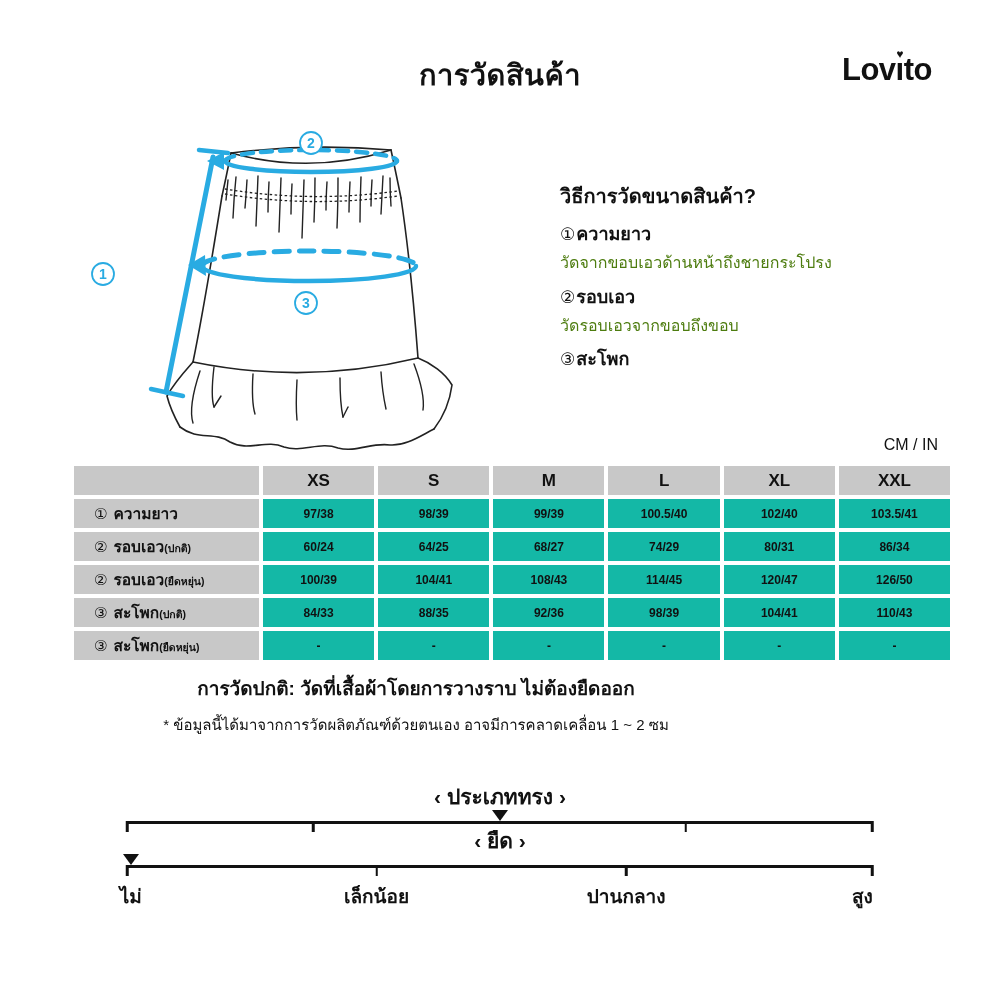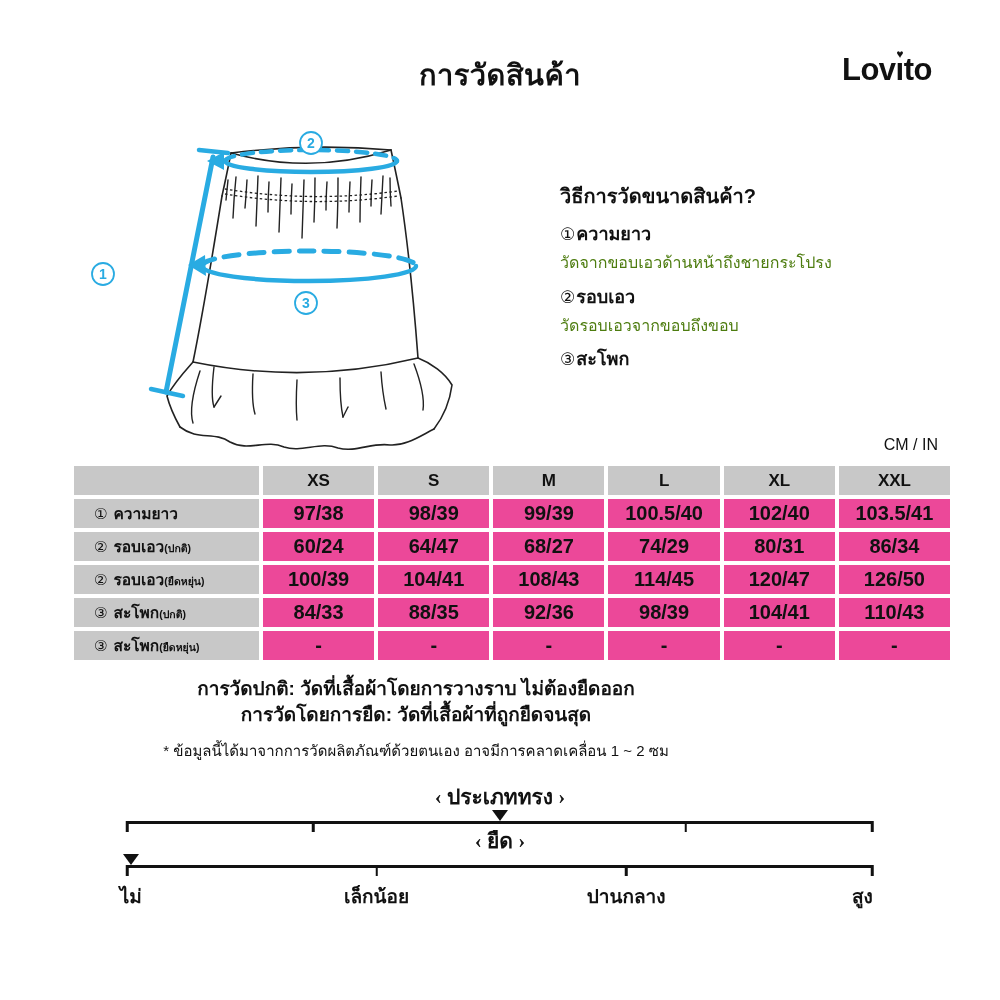--- a/index.html
+++ b/index.html
@@ -24,34 +24,34 @@
   .guide .g-item { margin-top:9px; }
   .guide .g-title { font-size:18px; font-weight:700; line-height:1.35; }
   .guide .g-title .gnum { font-size:17px; font-weight:400; margin-right:1px; }
   .guide .g-desc { font-size:16px; color:#4d7c0f; line-height:1.55; margin-top:4px; }
 
   .units { top:436px; right:62px; font-size:16px; font-weight:400; }
 
   
   .size-table { left:62px; top:466px; width:876px; display:grid;
     grid-template-columns:185px repeat(6,1fr); grid-auto-rows:29px; gap:4px;margin-left:12px; }
-  .td { background:#ec4899; display:flex; align-items:center; justify-content:center;
-    font-weight:700; font-size:20px; }
+  .td { background:#14b8a6; display:flex; align-items:center; justify-content:center;
+    font-weight:700; font-size:12px; }
   .td.head { background:#C8C8C8; font-size:17px; }
   .td.rlabel { background:#C8C8C8; justify-content:flex-start; padding-left:20px; font-size:15.5px; }
   .td .num { font-weight:400; font-size:15px; margin-right:6px; }
   .td .sub { font-size:10.5px; margin-top:4px; }
 
   
   .notes { top:676px; left:0; width:832px; text-align:center; }
   .notes .nline { font-size:19px; font-weight:600; line-height:1.38; }
   .notes .disclaimer { font-size:15px; font-weight:400; margin-top:11px; }
 
   
-  .scale { left:0; width:1000px;font-family:Liberation Serif, serif; }
+  .scale { left:0; width:1000px; }
   .scale-fit { top:784px; }
   .scale-stretch { top:828px; }
   .scale-title { text-align:center; font-size:21px; font-weight:700; line-height:26px; }
   .track { position:relative; margin:11px 128px 0 127px; height:3px; background:#111; }
   .tick { position:absolute; top:0; width:2.5px; height:11px; background:#111;
     transform:translateX(-50%); }
   .marker { position:absolute; top:-11px; width:0; height:0; transform:translateX(-50%);
     border-left:8px solid transparent; border-right:8px solid transparent;
     border-top:11px solid #111; }
   .scale-labels { position:relative; margin:13px 128px 0 127px; height:26px; }
@@ -183,21 +183,21 @@
   <div class="td">100.5/40</div>
   <div class="td">102/40</div>
   <div class="td">103.5/41</div>
 
   <div class="td rlabel">
       <span class="num">②</span>
       <span>รอบเอว</span>
       <span class="sub">(ปกติ)</span>
     </div>
   <div class="td">60/24</div>
-  <div class="td">64/47</div>
+  <div class="td">64/25</div>
   <div class="td">68/27</div>
   <div class="td">74/29</div>
   <div class="td">80/31</div>
   <div class="td">86/34</div>
 
   <div class="td rlabel">
       <span class="num">②</span>
       <span>รอบเอว</span>
       <span class="sub">(ยืดหยุ่น)</span>
     </div>
@@ -228,21 +228,20 @@
   <div class="td">-</div>
   <div class="td">-</div>
   <div class="td">-</div>
   <div class="td">-</div>
   <div class="td">-</div>
   <div class="td">-</div>
 </div>
 
 <div class="abs notes">
   <div class="nline">การวัดปกติ: วัดที่เสื้อผ้าโดยการวางราบ ไม่ต้องยืดออก</div>
-  <div class="nline">การวัดโดยการยืด: วัดที่เสื้อผ้าที่ถูกยืดจนสุด</div>
   <div class="disclaimer">* ข้อมูลนี้ได้มาจากการวัดผลิตภัณฑ์ด้วยตนเอง อาจมีการคลาดเคลื่อน 1 ~ 2 ซม</div>
 </div>
 
 <div class="abs scale scale-fit">
   <div class="scale-title">‹ ประเภททรง ›</div>
   <div class="track">
     <div class="tick" style="left:0%"></div>
     <div class="tick" style="left:25%"></div>
     <div class="tick" style="left:75%"></div>
     <div class="tick" style="left:100%"></div>

